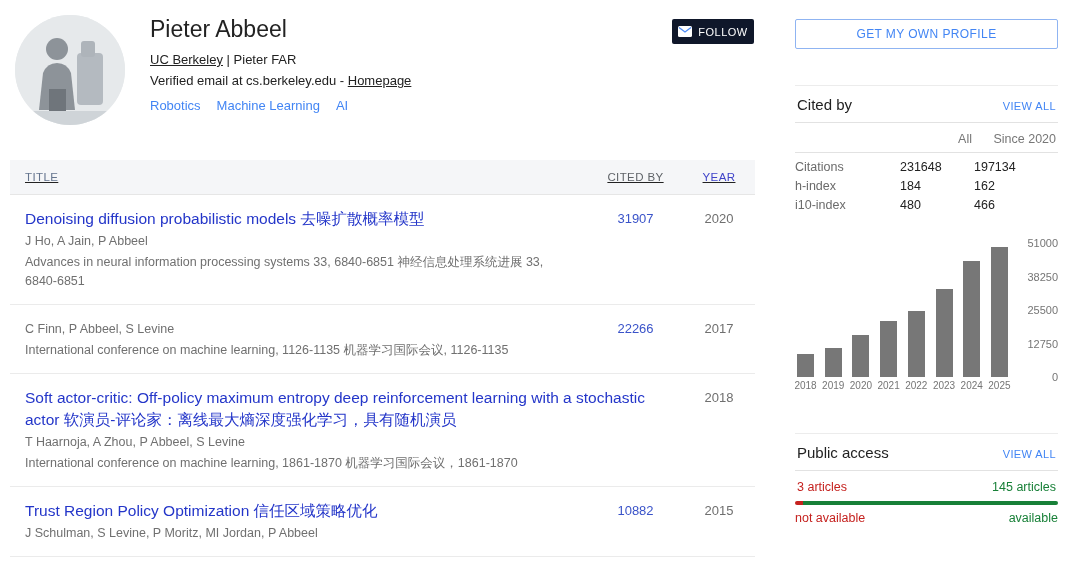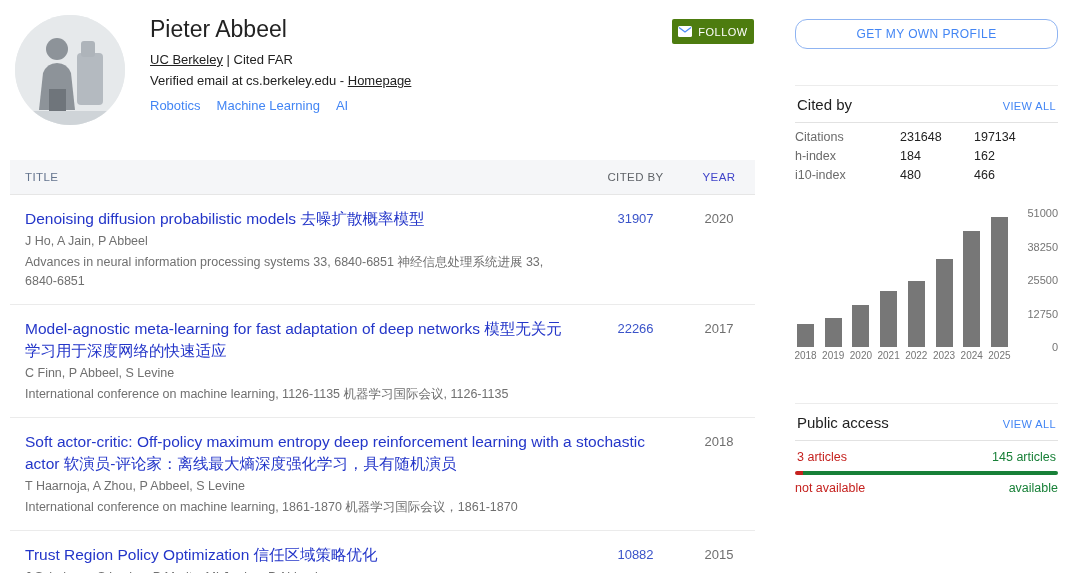--- a/index.html
+++ b/index.html
@@ -13,46 +13,46 @@
   .profile-info { position:absolute; left:150px; top:16px; }
   .name { font-size:23px; font-weight:400; margin:0; color:#222; }
   .affil { margin-top:9px; font-size:13px; color:#222; }
   .affil a { color:#222; text-decoration:underline; cursor:pointer; }
   .verified { margin-top:6px; font-size:13px; color:#222; }
   .verified a { color:#222; text-decoration:underline; cursor:pointer; }
   .interests { margin-top:10px; font-size:13px; }
   .interest-link { color:#4285f4; text-decoration:none; margin-right:16px; cursor:pointer; }
 
   .follow-btn { position:absolute; left:672px; top:19px; width:82px; height:25px;
-                background:#4d7c0f; color:#fff; border:none; border-radius:2px;
+                background:#0f172a; color:#fff; border:none; border-radius:2px;
                 font-size:11px; letter-spacing:.5px; display:flex; align-items:center;
                 justify-content:center; gap:6px; cursor:pointer;
                 font-family:"Liberation Sans","DejaVu Sans",sans-serif; }
 
   
   .pub-table { position:absolute; left:10px; top:160px; width:745px; }
   .pub-header { display:flex; align-items:center; height:35px; background:#f5f6f8;
-                border-bottom:1px solid #e6e6e6; font-size:11.5px; letter-spacing:.4px; }
+                border-bottom:1px solid #e6e6e6; font-size:11.5px; letter-spacing:.4px;text-decoration:underline; }
   .col-title { flex:1; padding-left:15px; color:#64748e; }
   .col-cited { width:95px; text-align:center; color:#5f6368; }
   .col-year  { width:72px; text-align:center; color:#3f43c9; }
 
   .pub-row { display:flex; padding:13px 0; border-bottom:1px solid #ebebeb; }
   .pub-main { flex:1; padding-left:15px; padding-right:22px; }
   .pub-title { display:block; font-size:15.5px; line-height:22px; color:#2436c9;
                text-decoration:none; cursor:pointer; }
   .pub-sub { font-size:12.5px; line-height:19px; color:#707070; margin-top:2px; }
   .pub-cited { width:95px; text-align:center; font-size:13px; color:#3a53c9;
                text-decoration:none; cursor:pointer; padding-top:3px; }
   .pub-year { width:72px; text-align:center; font-size:13px; color:#6f6f6f; padding-top:3px; }
 
   
   .sidebar { position:absolute; left:795px; top:0; width:263px; padding-top:19px; }
   .get-profile { width:100%; height:30px; background:#fff; border:1px solid #8fb4f2;
-                 border-radius:12px; color:#4285f4; font-size:12px; letter-spacing:.4px;
+                 border-radius:2px; color:#4285f4; font-size:12px; letter-spacing:.4px;
                  cursor:pointer; font-family:"Liberation Sans","DejaVu Sans",sans-serif; }
 
   .sb-section { margin-top:36px; border-top:1px solid #ececec; }
   .sb-header { display:flex; justify-content:space-between; align-items:baseline;
                padding:10px 2px 9px; border-bottom:1px solid #e2e2e2; }
   .sb-title { font-size:15px; color:#222; }
   .view-all { font-size:11px; color:#4285f4; text-decoration:none; letter-spacing:.4px; cursor:pointer; }
 
   .cb-cols { display:grid; grid-template-columns:1fr 74px 84px; padding:9px 2px 6px;
              border-bottom:1px solid #e2e2e2; font-size:12.5px; color:#777; }
@@ -96,21 +96,21 @@
       <circle cx="42" cy="34" r="11" fill="#8d9399"></circle>
       <path d="M24 95 L28 58 Q32 48 42 48 Q52 48 56 58 L60 95 Z" fill="#8d9399"></path>
       <rect x="34" y="74" width="17" height="30" fill="#6f757b"></rect>
       <rect x="0" y="96" width="110" height="14" fill="#cfd4d8"></rect>
     </svg>
   </div>
 
   <div class="profile-info">
     <h1 class="name">Pieter Abbeel</h1>
     <div class="affil">
-      <a>UC Berkeley</a><span> | Cited FAR</span>
+      <a>UC Berkeley</a><span> | Pieter FAR</span>
     </div>
     <div class="verified">
       <span>Verified email at cs.berkeley.edu - </span><a>Homepage</a>
     </div>
     <div class="interests" id="interests"><a class="interest-link">Robotics</a><a class="interest-link">Machine Learning</a><a class="interest-link">AI</a></div>
   </div>
 
   <button class="follow-btn">
     <span style="display:flex;">
       <svg width="14" height="11" viewBox="0 0 14 11">
@@ -132,21 +132,20 @@
           <div class="pub-main">
             <a class="pub-title">Denoising diffusion probabilistic models 去噪扩散概率模型</a>
             <div class="pub-sub">J Ho, A Jain, P Abbeel</div>
             <div class="pub-sub">Advances in neural information processing systems 33, 6840-6851 神经信息处理系统进展 33, 6840-6851</div>
           </div>
           <a class="pub-cited">31907</a>
           <div class="pub-year">2020</div>
         </div>
         <div class="pub-row">
           <div class="pub-main">
-            <a class="pub-title">Model-agnostic meta-learning for fast adaptation of deep networks 模型无关元学习用于深度网络的快速适应</a>
             <div class="pub-sub">C Finn, P Abbeel, S Levine</div>
             <div class="pub-sub">International conference on machine learning, 1126-1135 机器学习国际会议, 1126-1135</div>
           </div>
           <a class="pub-cited">22266</a>
           <div class="pub-year">2017</div>
         </div>
         <div class="pub-row">
           <div class="pub-main">
             <a class="pub-title">Soft actor-critic: Off-policy maximum entropy deep reinforcement learning with a stochastic actor 软演员-评论家：离线最大熵深度强化学习，具有随机演员</a>
             <div class="pub-sub">T Haarnoja, A Zhou, P Abbeel, S Levine</div>
@@ -166,20 +165,25 @@
   </div>
 
   <div class="sidebar">
 
     <button class="get-profile">GET MY OWN PROFILE</button>
 
     <div class="sb-section">
       <div class="sb-header">
         <span class="sb-title">Cited by</span>
         <a class="view-all">VIEW ALL</a>
+      </div>
+      <div class="cb-cols">
+        <span></span>
+        <span>All</span>
+        <span>Since 2020</span>
       </div>
       <div class="cb-rows" id="cb-rows">
           <div class="cb-row">
             <span class="lbl">Citations</span>
             <span class="val">231648</span>
             <span class="val">197134</span>
           </div>
           <div class="cb-row">
             <span class="lbl">h-index</span>
             <span class="val">184</span>

